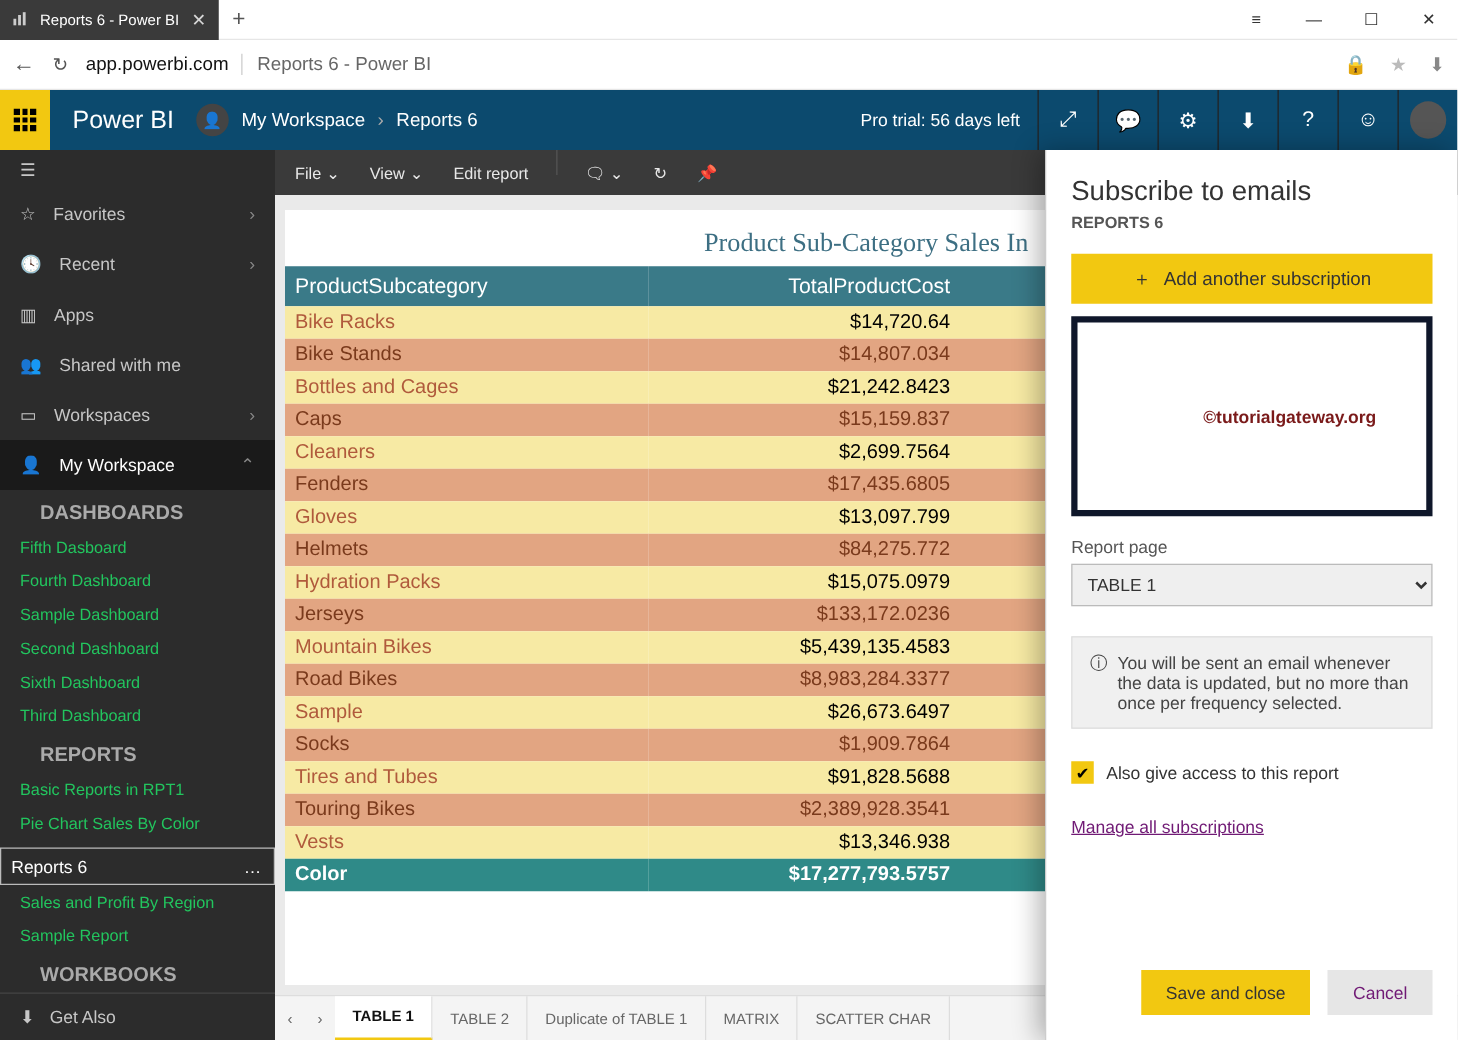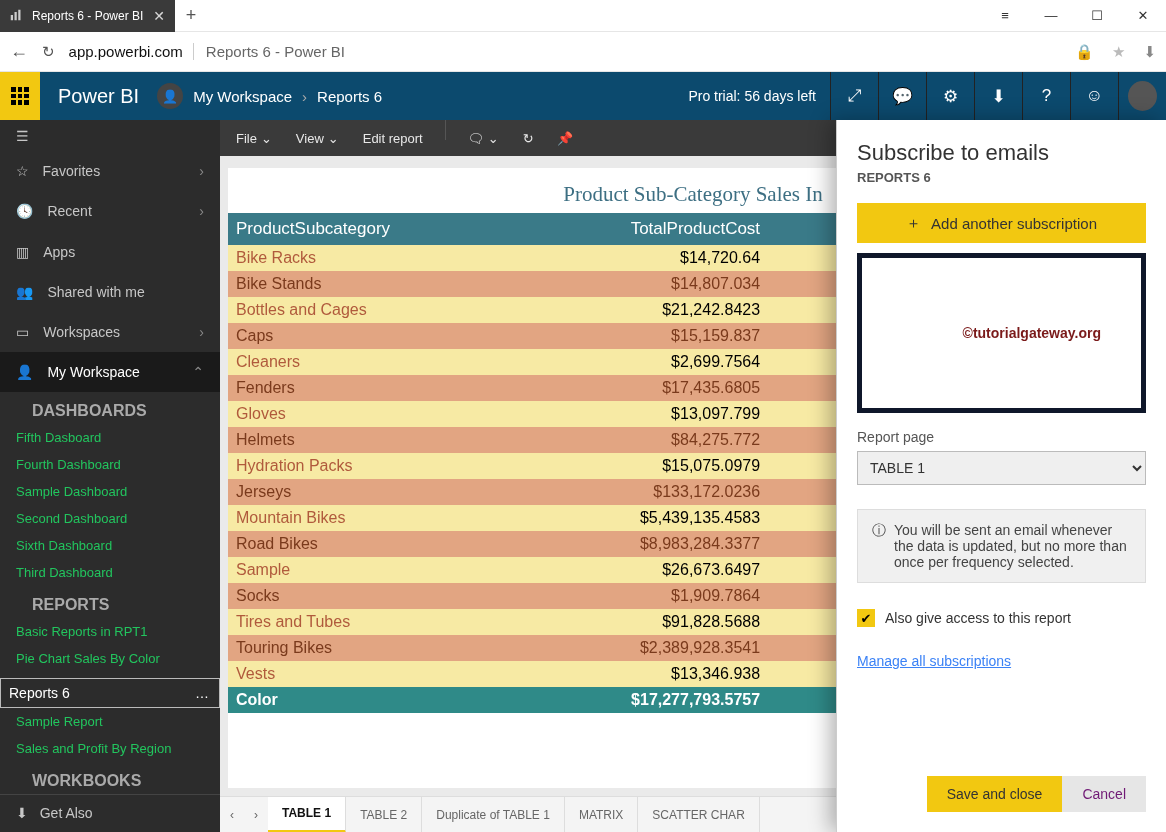--- a/index.html
+++ b/index.html
@@ -78,22 +78,22 @@
 .panel h2 { font-size:22px; font-weight:400; color:#333;}
 .panel .sub { font-size:13px; font-weight:700; color:#555; margin:4px 0 18px;}
 .addbtn { background:#f2c811; height:40px; display:flex; align-items:center; justify-content:center; gap:10px; font-size:15px; color:#333;}
 .preview { border:5px solid #0f172a; height:160px; margin-top:10px; display:flex; align-items:center; justify-content:flex-end; padding-right:40px;}
 .preview span { color:#7a1a1a; font-weight:700; font-size:14px;}
 .lbl { font-size:14px; color:#555; margin-top:16px;}
 .sel { width:100%; height:34px; border:1px solid #bbb; margin-top:6px; padding:0 8px; font-size:14px; color:#333;}
 .info { background:#f0f0f0; border:1px solid #ddd; padding:12px 14px; margin-top:24px; font-size:14px; color:#444; display:flex; gap:8px;}
 .chk { margin-top:26px; display:flex; align-items:center; gap:10px; font-size:14px; color:#333;}
 .chkbox { width:18px; height:18px; background:#f2c811; display:flex; align-items:center; justify-content:center; color:#000; font-size:13px;}
-.link { color:#3b82f6; font-size:14px; margin-top:26px; text-decoration:underline; }
-.pfoot { margin-top:auto; display:flex; justify-content:flex-end; }
+.link { color:#701a75; font-size:14px; margin-top:26px; text-decoration:underline; }
+.pfoot { margin-top:auto; display:flex; justify-content:flex-end; gap:14px;}
 .pbtn { padding:10px 20px; font-size:14px;}
 .pbtn.save { background:#f2c811; color:#333;}
 .pbtn.cancel { background:#e6e6e6; color:#701a75;}
 
 svg { width:1em; height:1em; }
 </style>
 </head>
 <body>
 
 <div class="titlebar">
@@ -226,24 +226,24 @@
         <span>Basic Reports in RPT1</span>
       </div>
     <div class="subitem">
         <span>Pie Chart Sales By Color</span>
       </div>
     <div class="subitem sel">
         <span>Reports 6</span>
         <span class="dots">…</span>
       </div>
     <div class="subitem">
+        <span>Sales and Profit By Region</span>
+      </div>
+    <div class="subitem">
         <span>Sample Report</span>
-      </div>
-    <div class="subitem">
-        <span>Sales and Profit By Region</span>
       </div>
 
     <div class="section">WORKBOOKS</div>
 
     <div class="getdata">
         <span>⬇</span>
         <span>Get Also</span>
       </div>
   </div>
 

